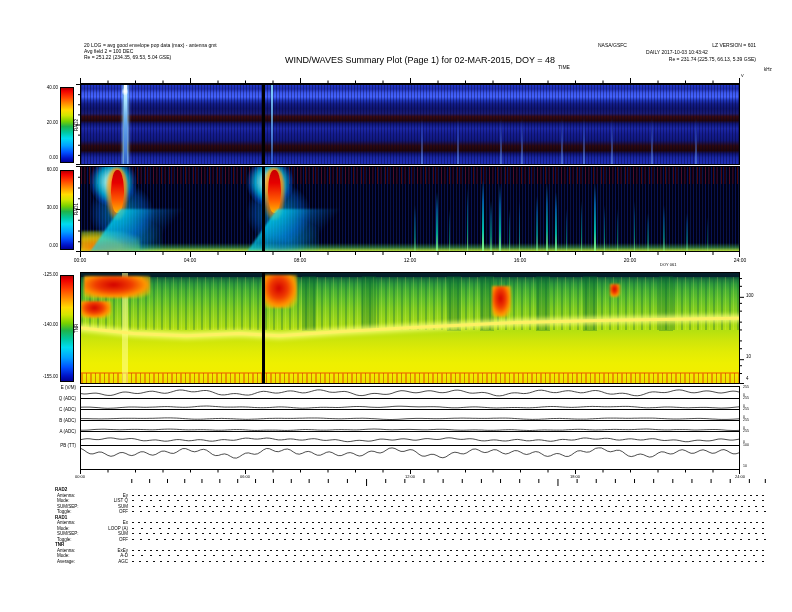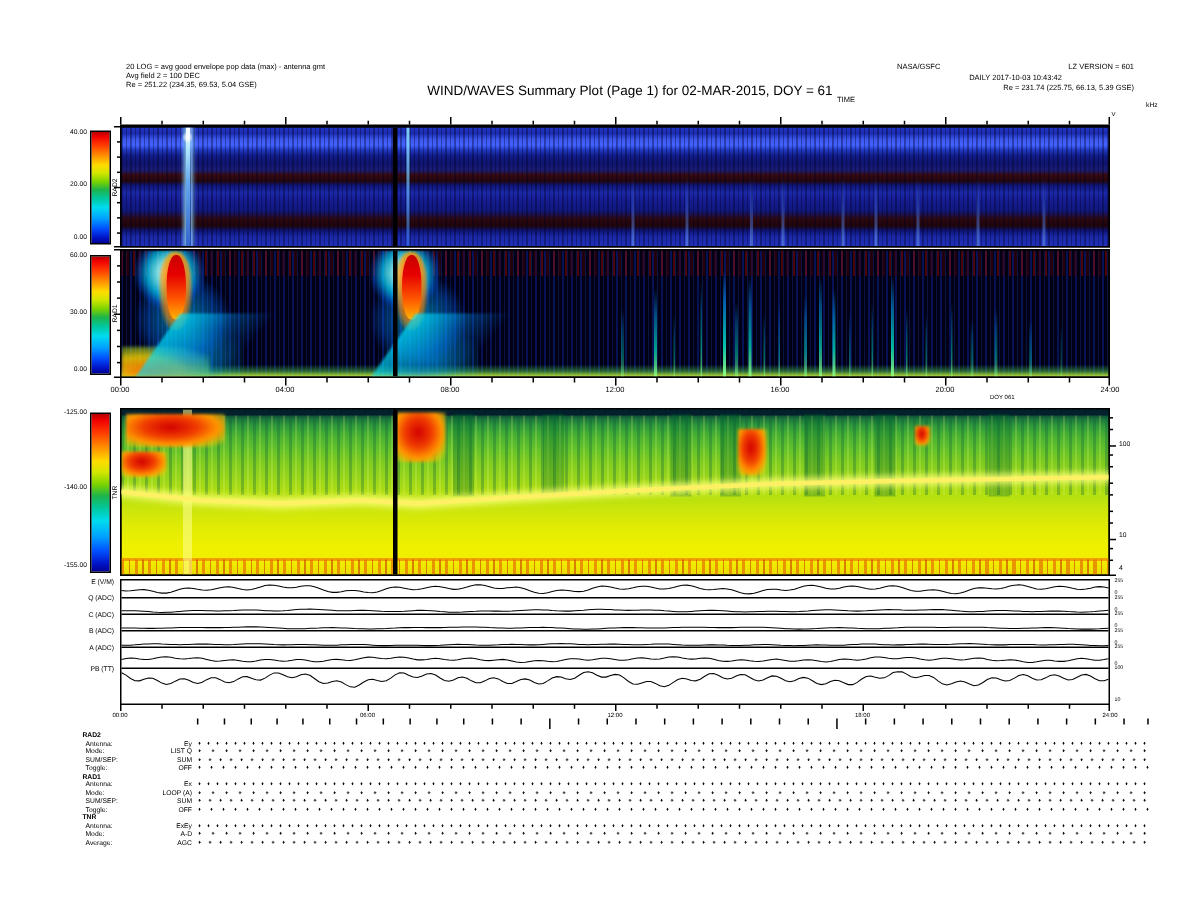--- a/index.html
+++ b/index.html
@@ -83,21 +83,21 @@
 <body>
 
 <div id="page">
 
   <div class="hl t5">
     <div>20 LOG = avg good envelope pop data (max) - antenna gmt</div>
     <div>Avg field 2 = 100 DEC</div>
     <div>Re = 251.22 (234.35, 69.53, 5.04 GSE)</div>
   </div>
 
-  <div id="title">WIND/WAVES Summary Plot (Page 1) for 02-MAR-2015, DOY = 61</div>
+  <div id="title">WIND/WAVES Summary Plot (Page 1) for 02-MAR-2015, DOY = 48</div>
 
   <div class="hr1a t5">NASA/GSFC</div>
   <div class="hr1b t5">LZ VERSION = 601</div>
   <div class="hr2 t5">DAILY 2017-10-03 10:43:42</div>
   <div class="hr3 t5">Re = 231.74 (225.75, 66.13, 5.39 GSE)</div>
 
   <div id="timelab" class="t5">TIME</div>
   <div id="khzlab" class="t5">kHz</div>
   <div id="vlab0" class="t5">V</div>
 

